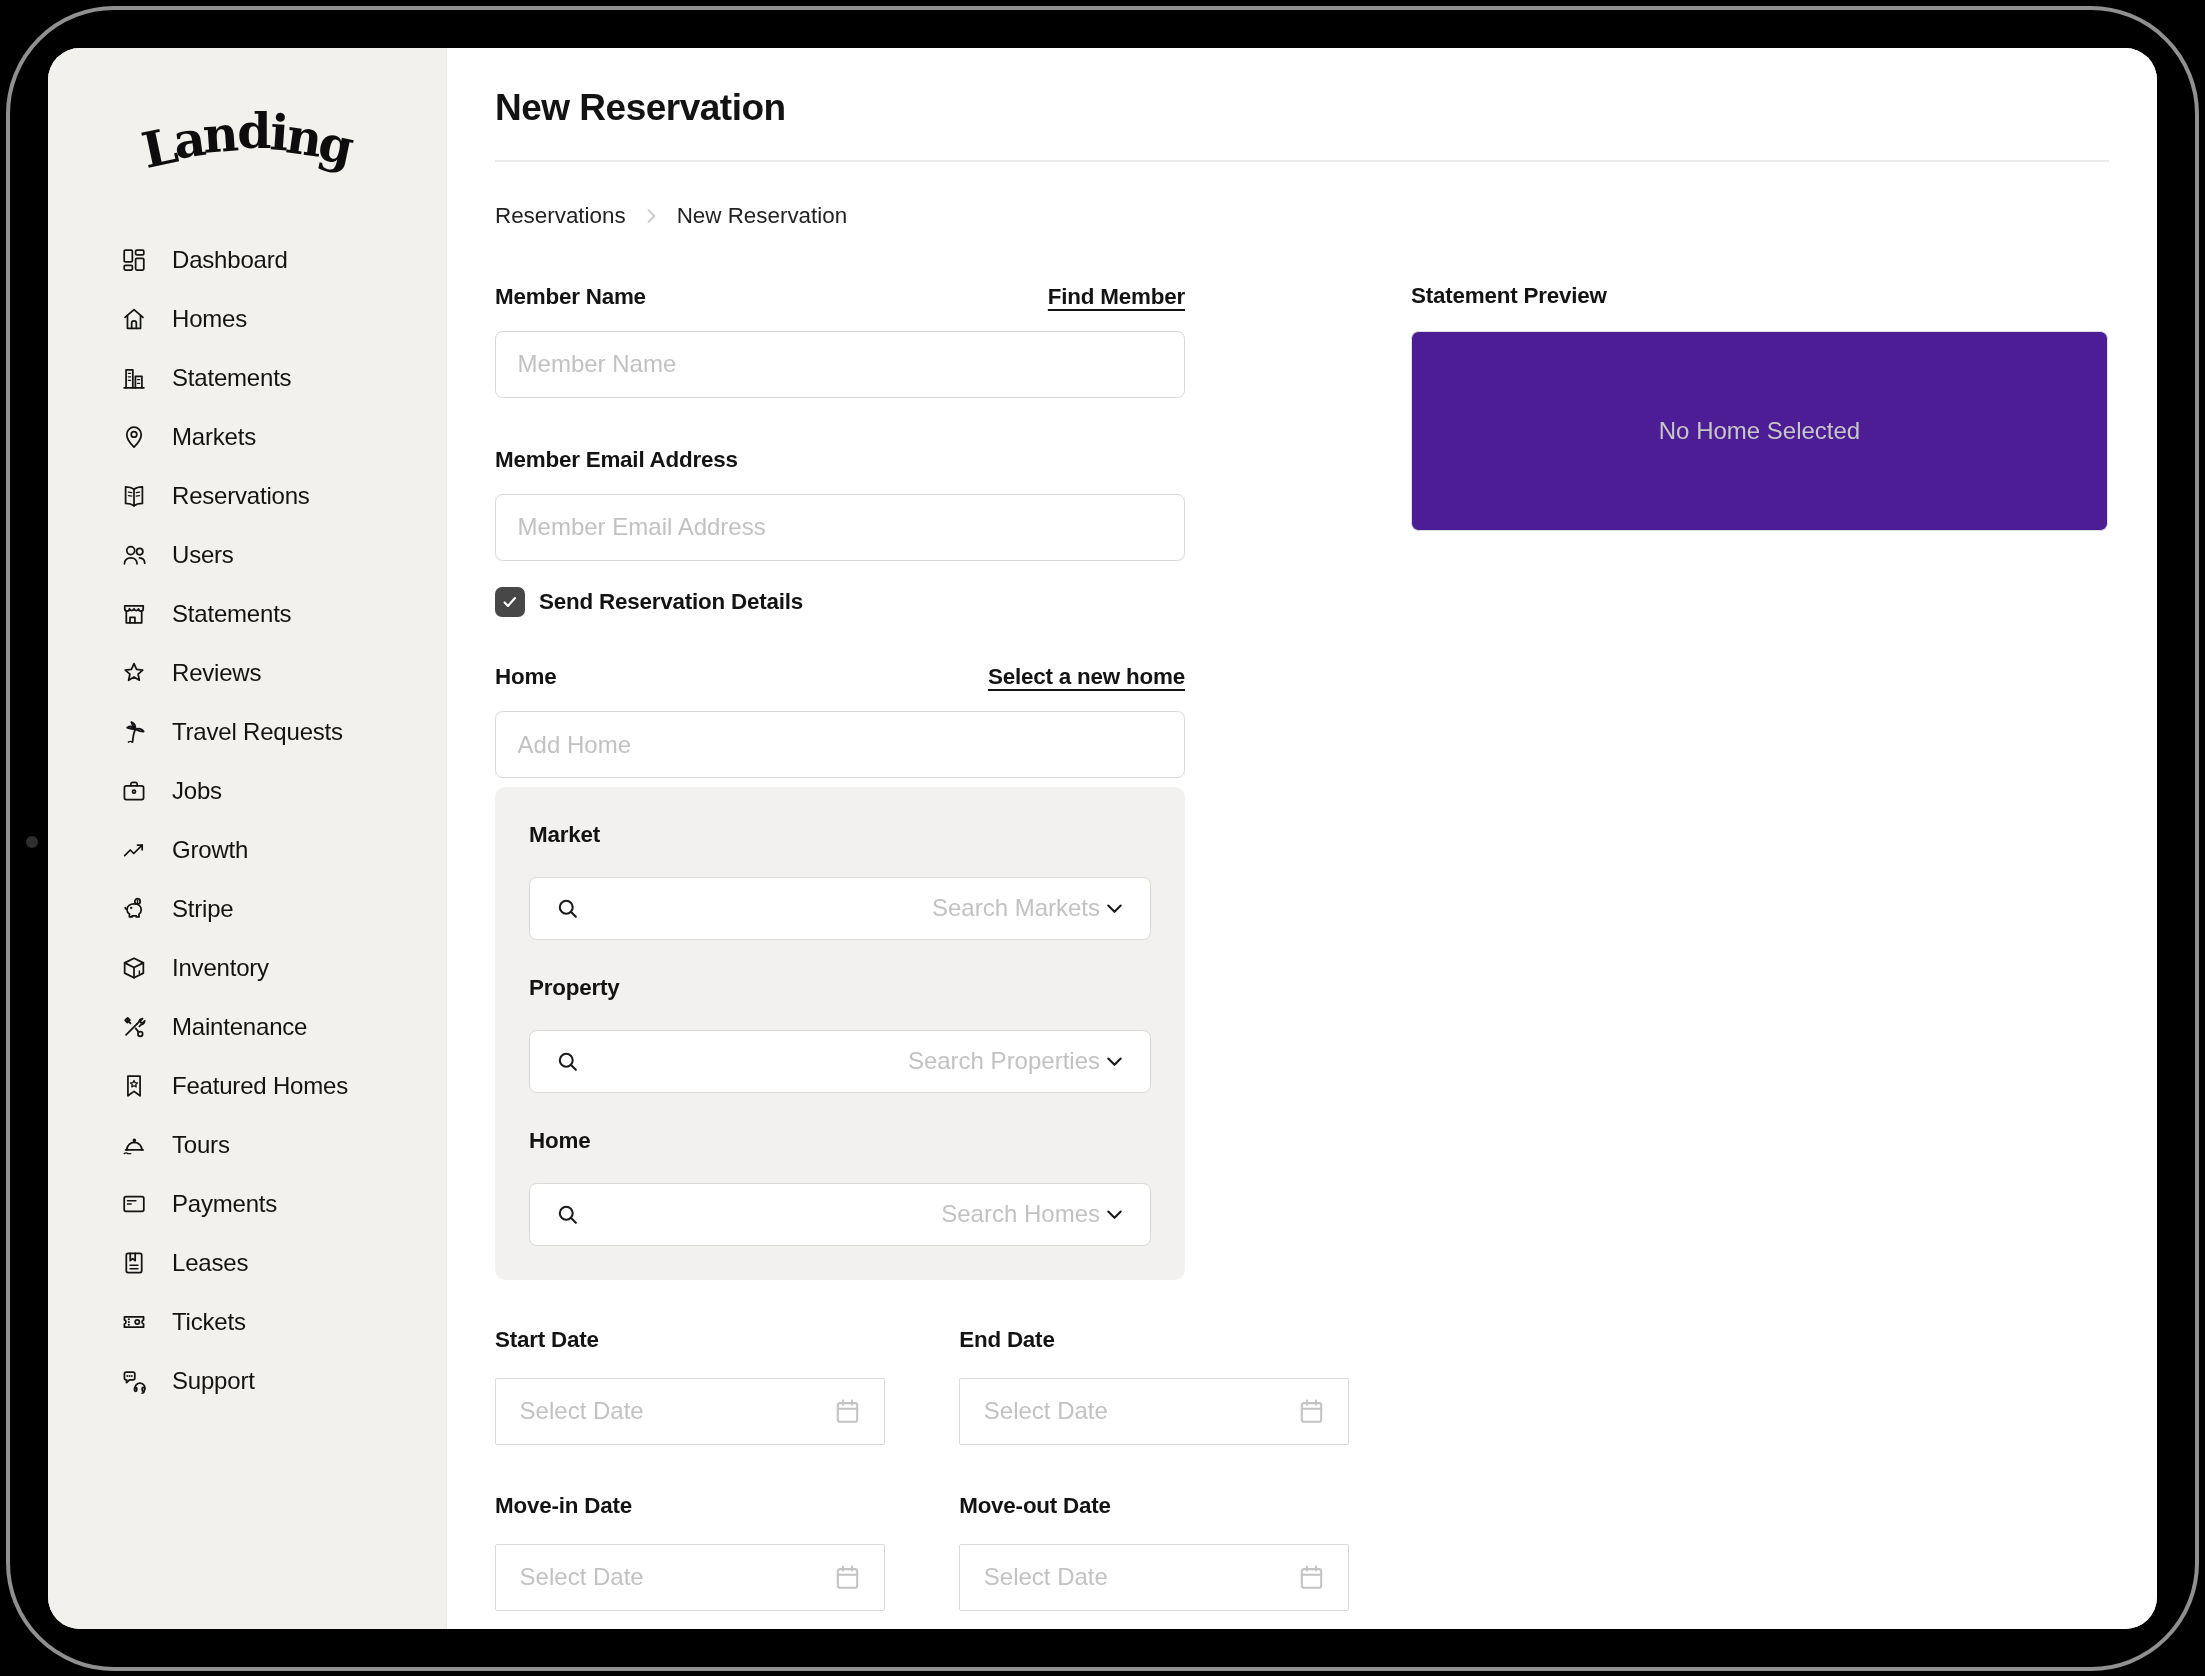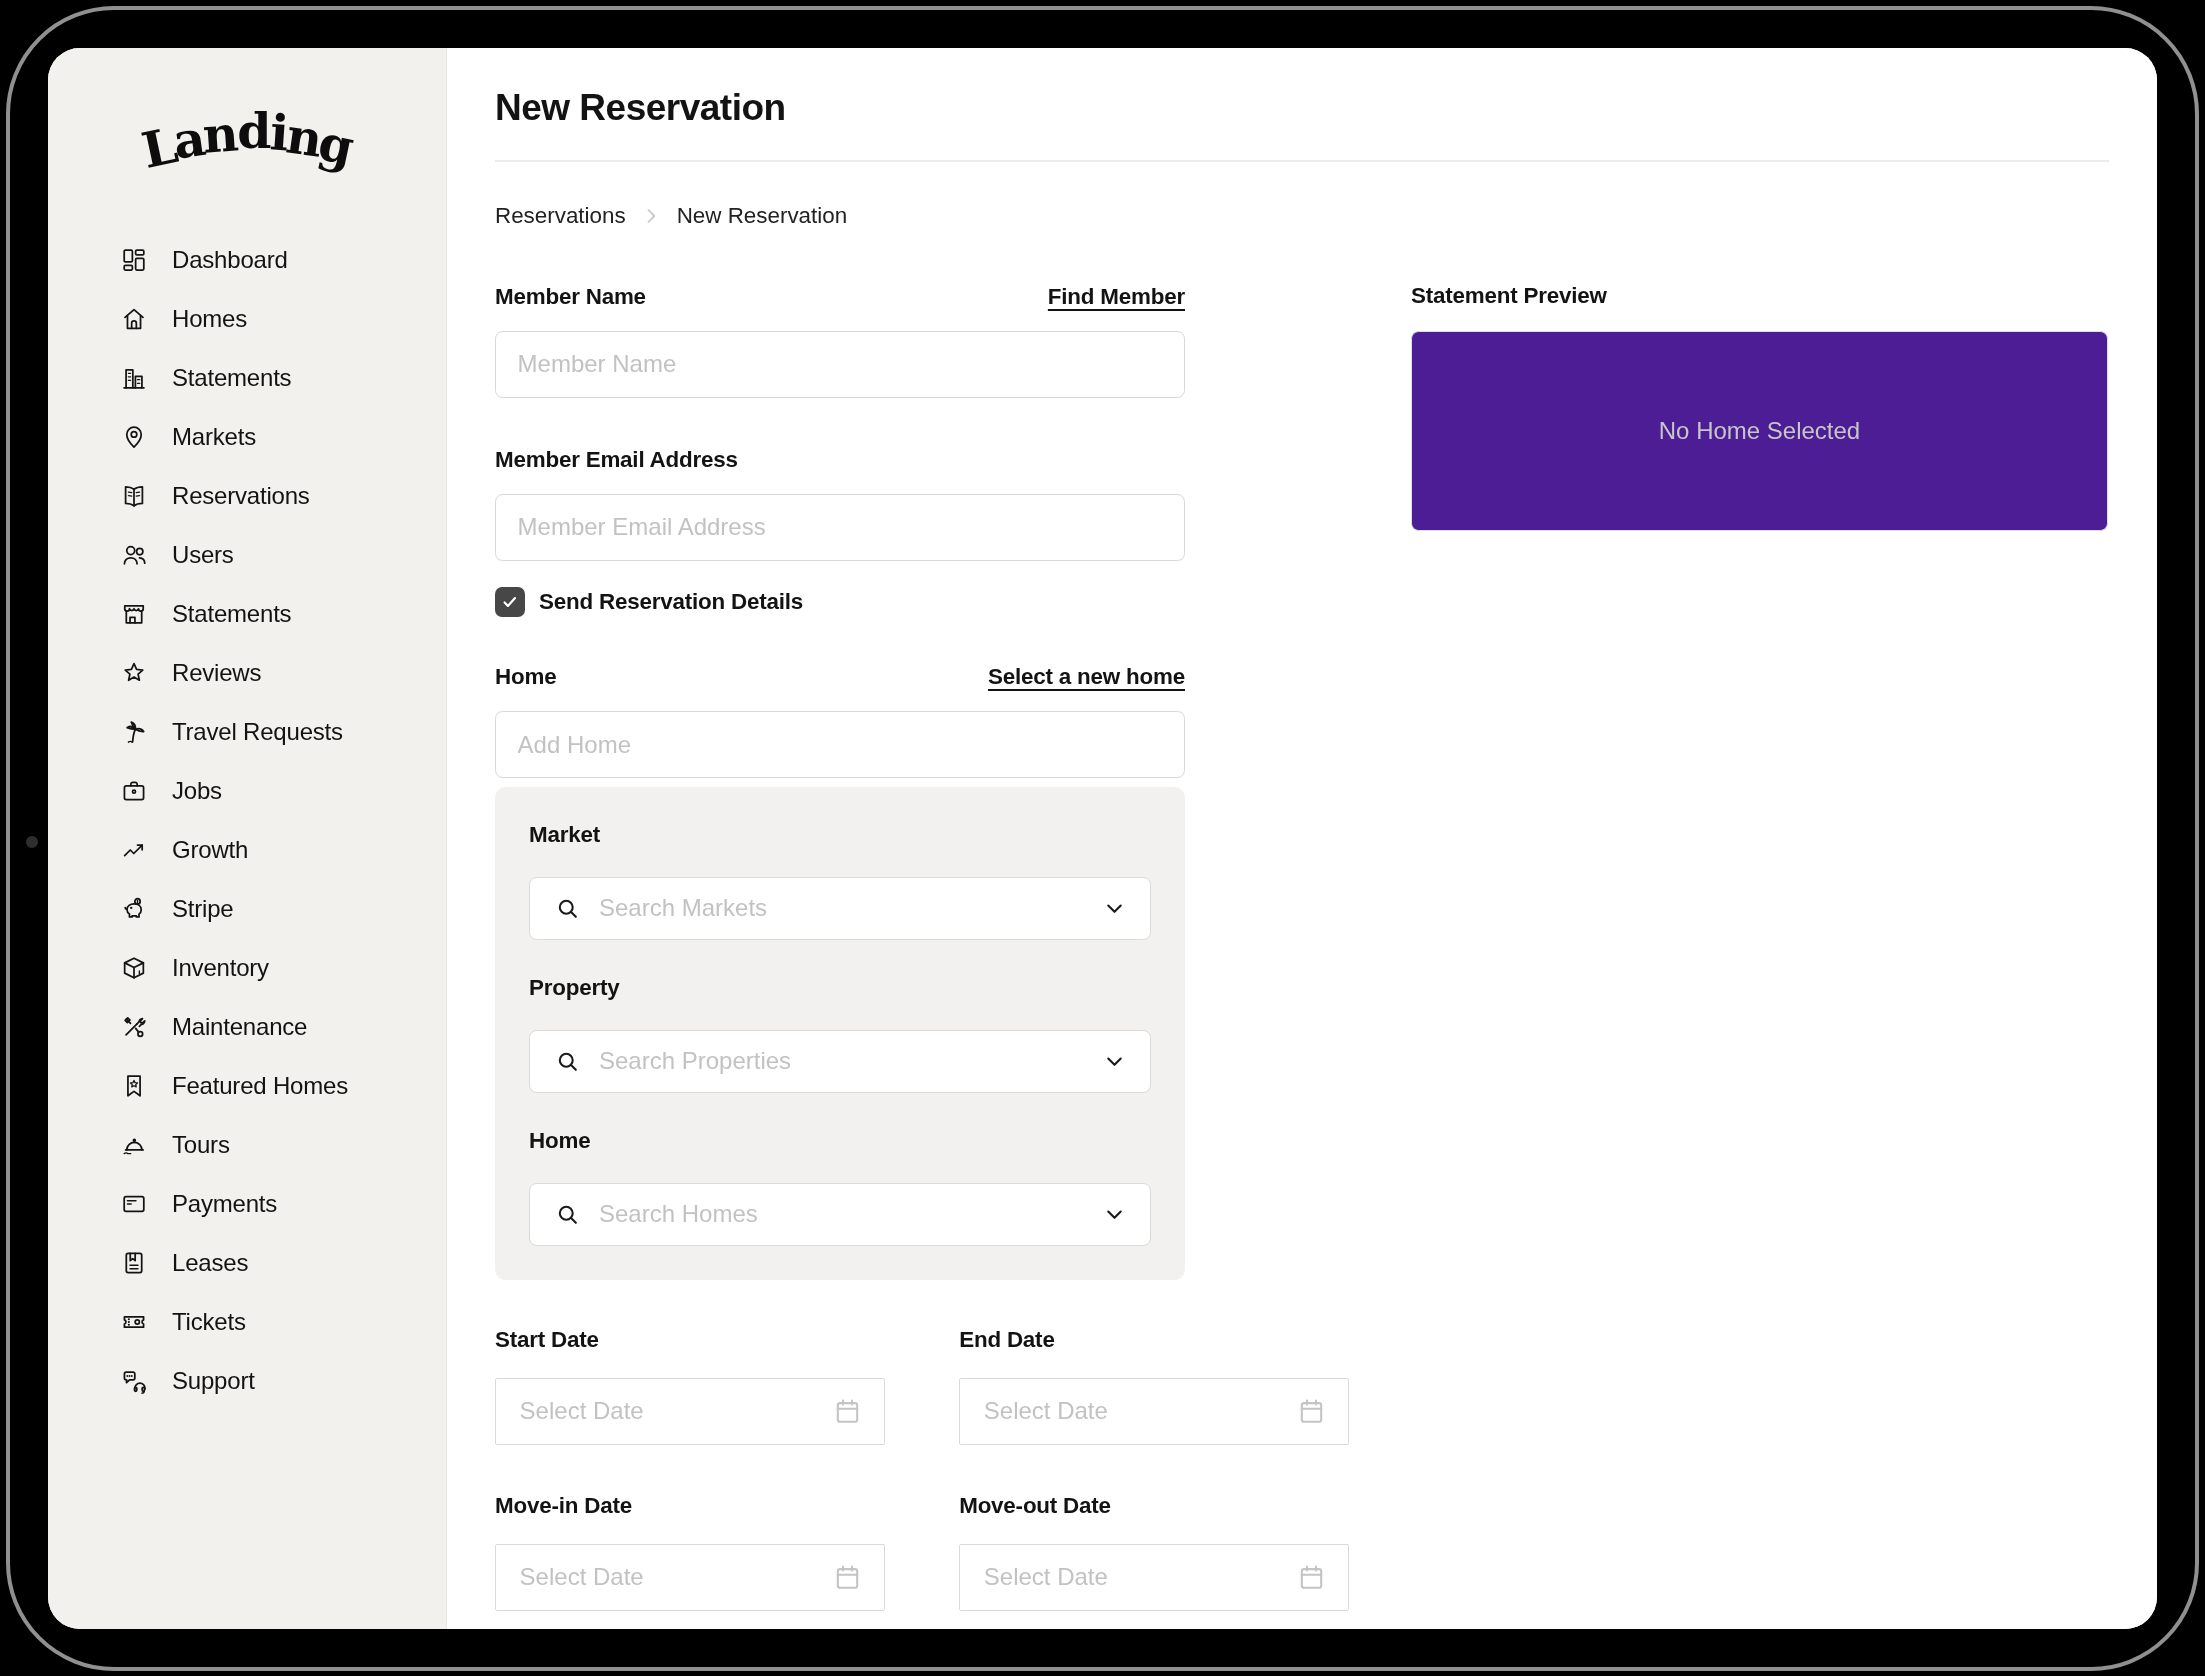--- a/index.html
+++ b/index.html
@@ -53,21 +53,21 @@
   .mt60{margin-top:46px;}
 
   
   .selector-panel{margin-top:8.5px;background:#f2f1ef;border-radius:10.8px;padding:35px 34px 34px;}
   .panel-label{height:28px;font-size:22.4px;font-weight:600;letter-spacing:-0.2px;}
   .panel-gap{margin-top:35px;}
   .search-wrap{margin-top:27px;height:63px;background:#fff;border:1.5px solid #dbdad7;border-radius:7.7px;
                display:flex;align-items:center;padding:0 23px 0 25px;}
   .search-wrap svg.mag{width:25px;height:25px;fill:none;stroke:#1a1a1a;stroke-width:2;stroke-linecap:round;flex:0 0 25px;}
   .search-wrap input{flex:1;border:none;outline:none;background:transparent;font-size:24px;font-family:inherit;
-                     color:#a16207;margin-left:17px;}
+                     color:#a16207;margin-left:17px;text-align:right;}
   .search-wrap svg.chev{width:25px;height:25px;fill:none;stroke:#1a1a1a;stroke-width:2;stroke-linecap:round;
                         stroke-linejoin:round;flex:0 0 25px;cursor:pointer;}
 
   
   .dates-row{margin-top:47px;display:flex;gap:74px;}
   .date-col{flex:1;}
   .date-label{height:28px;font-size:22.4px;font-weight:600;letter-spacing:-0.2px;}
   .date-input{margin-top:23px;height:67px;border:1.5px solid #dbdad7;border-radius:2px;display:flex;
               align-items:center;padding:0 21.6px;background:#fff;}
   .date-input input{flex:1;border:none;outline:none;background:transparent;font-size:24px;font-family:inherit;color:#131313;}

